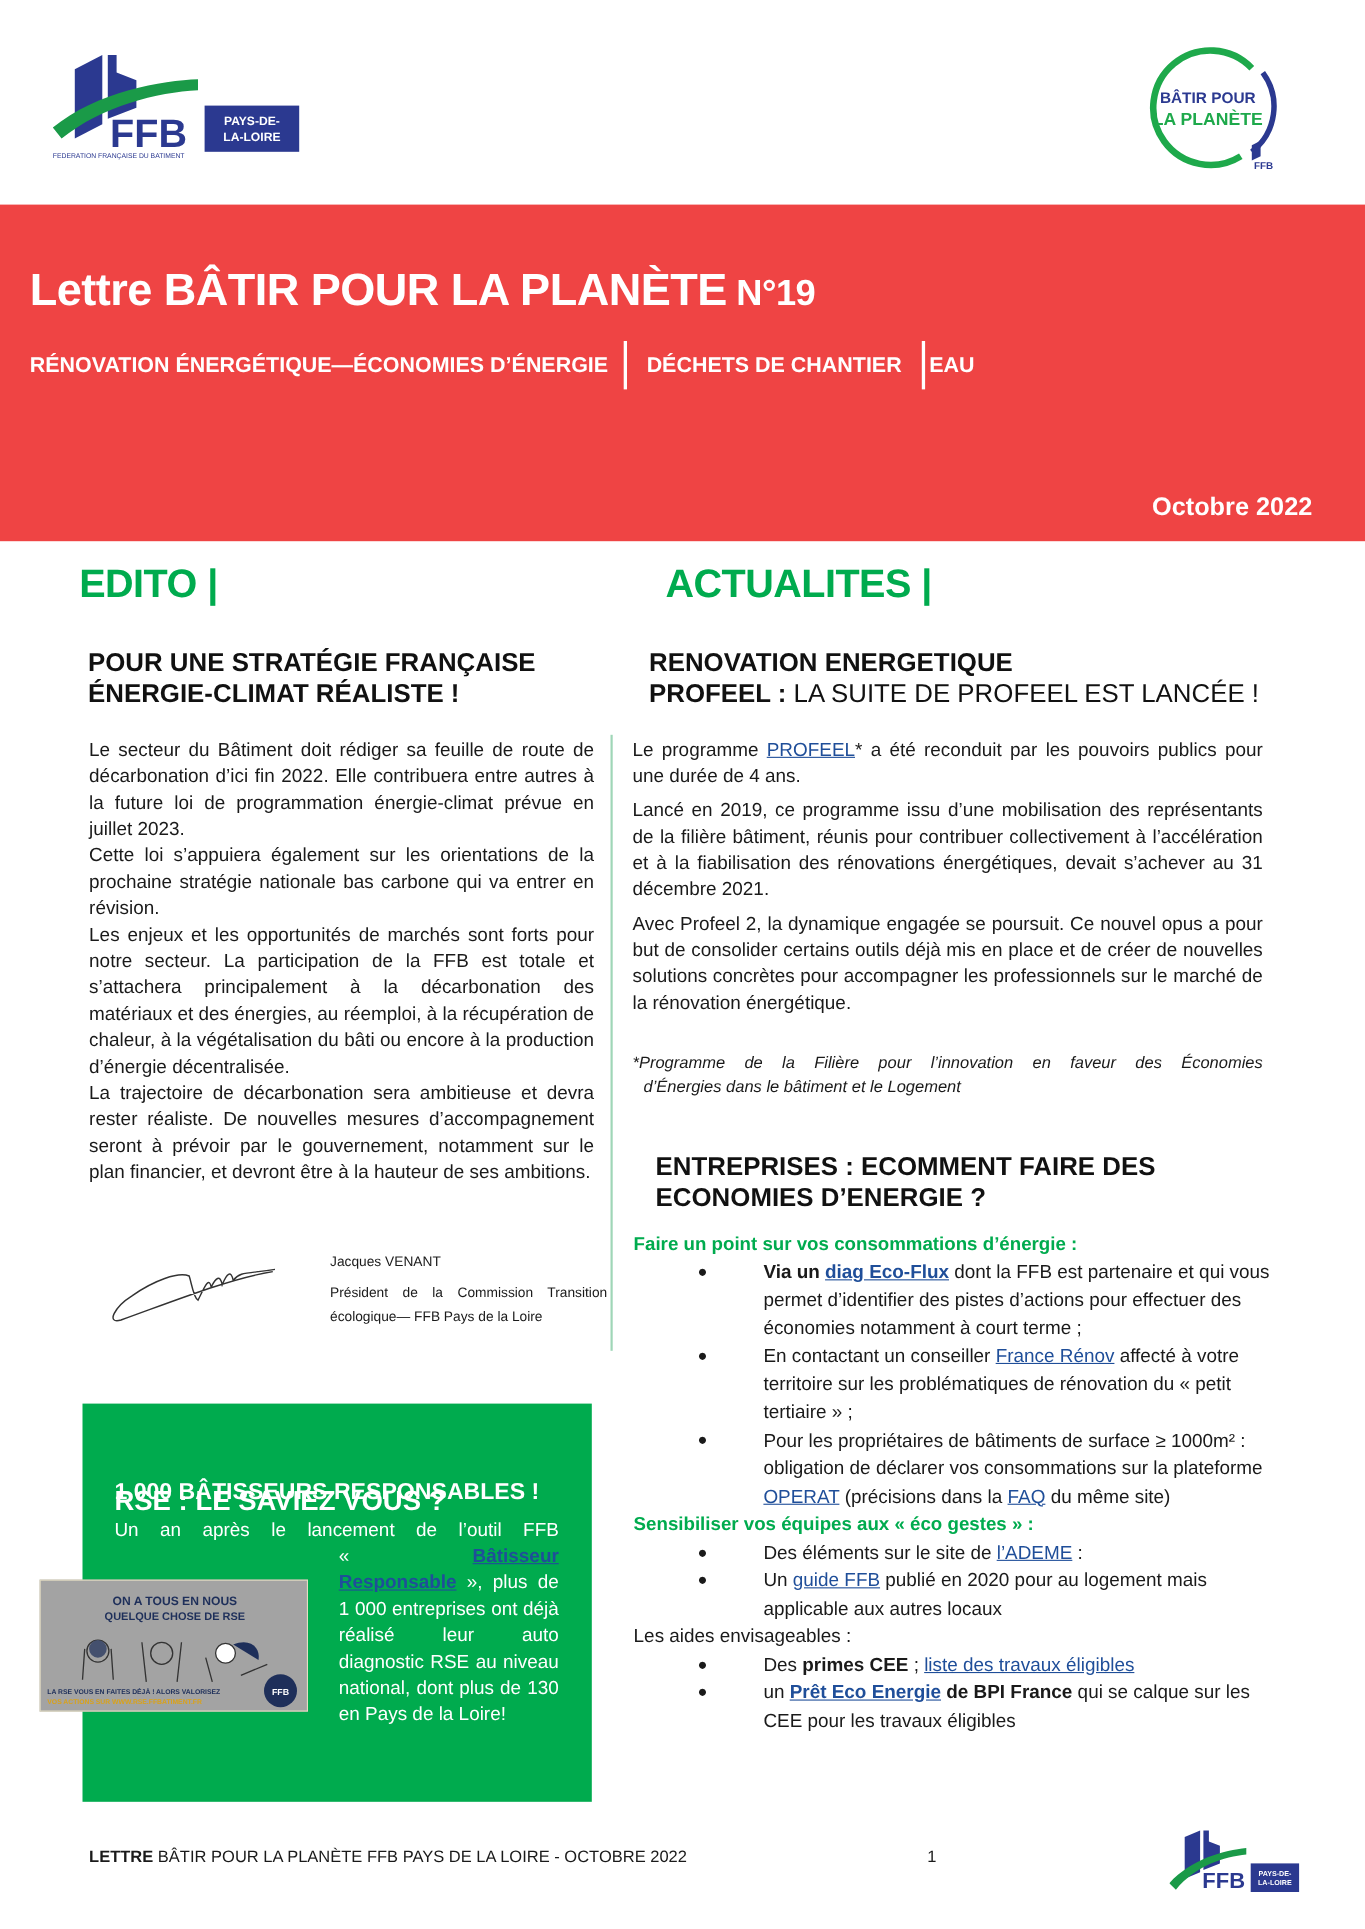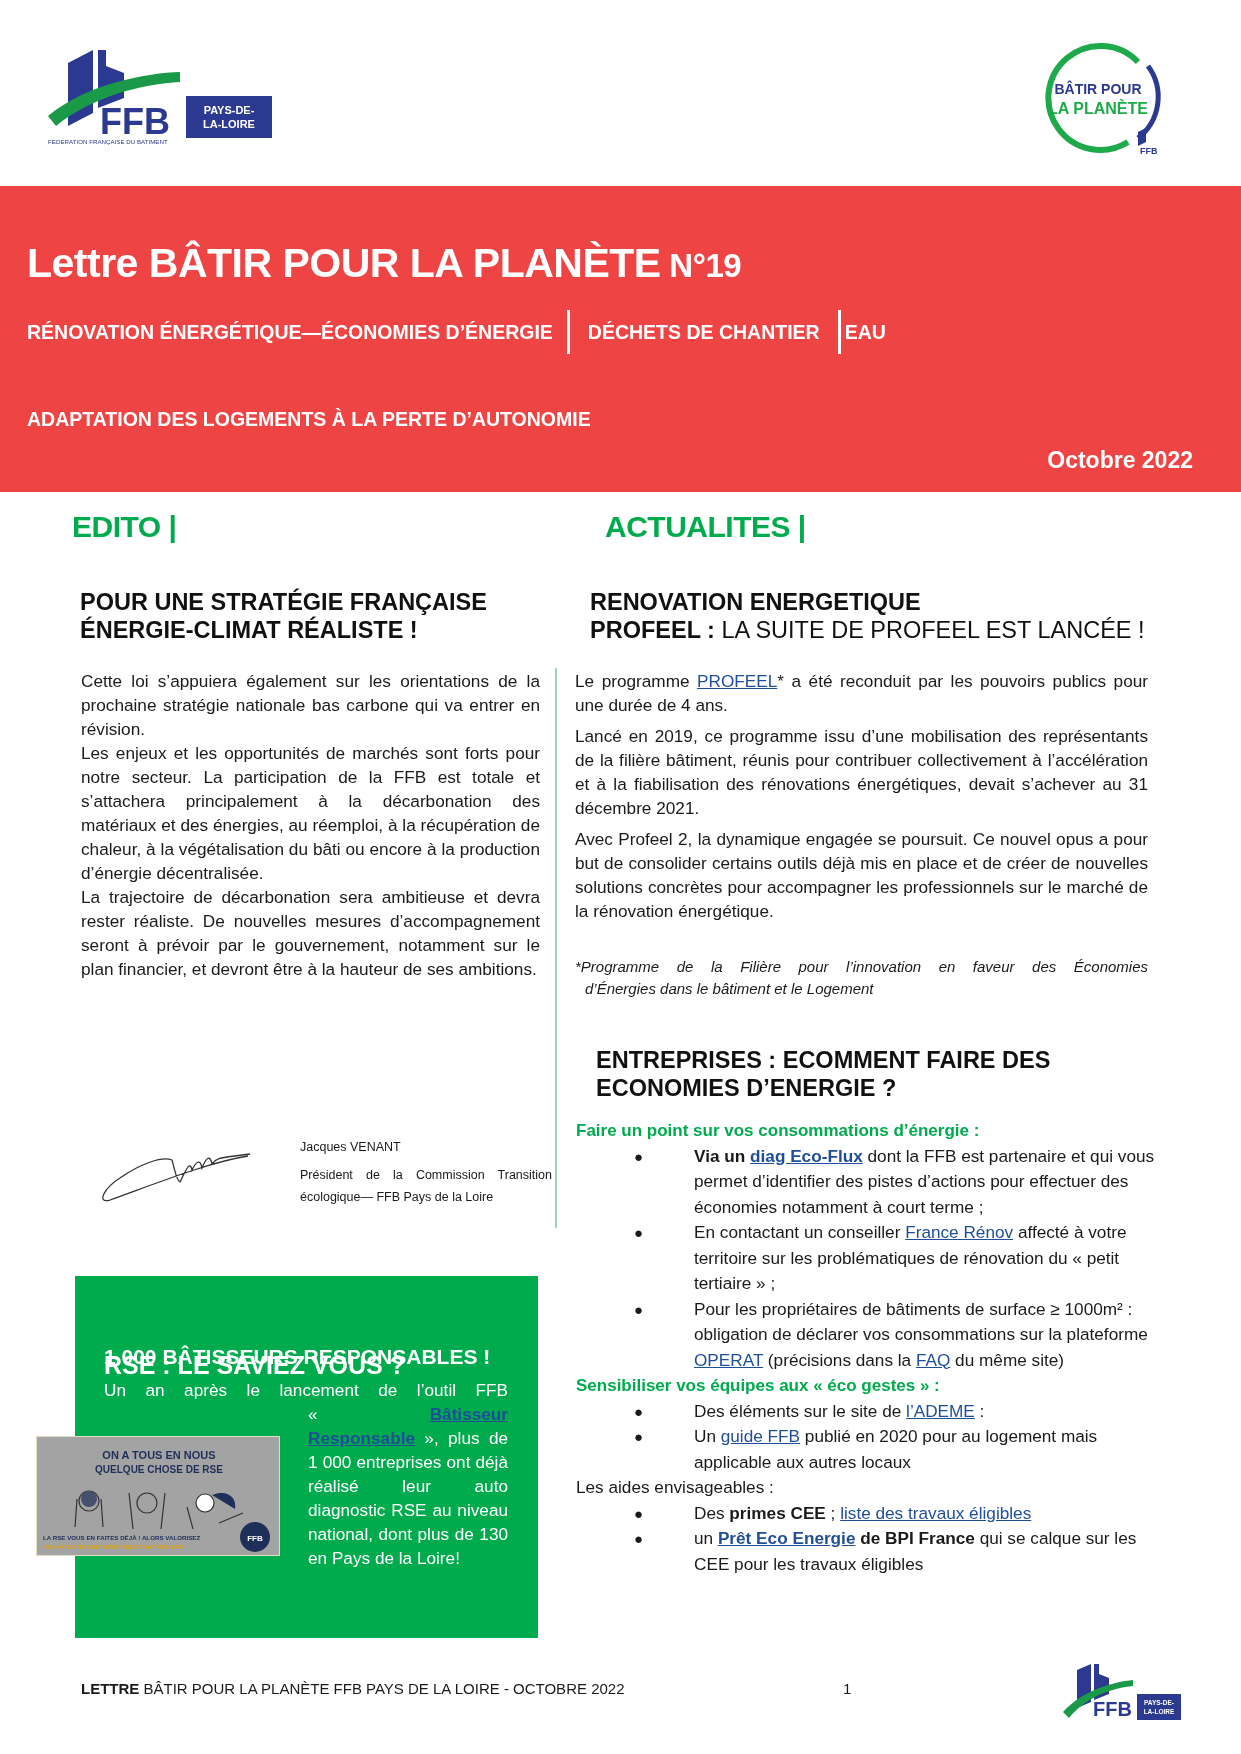--- a/index.html
+++ b/index.html
@@ -15,21 +15,21 @@
   
   #banner { left: 0; top: 186px; width: 1241px; height: 306px; background: #ef4444; color: #fff; }
   #banner .title { position: absolute; left: 27px; top: 54px; font-size: 41px; font-weight: bold; letter-spacing: -0.5px; }
   #banner .title .num { font-size: 33px; }
   #banner .topics { position: absolute; left: 27px; top: 124px; font-size: 19.5px; font-weight: bold; display: flex; align-items: center; white-space: nowrap; }
   #banner .sep { display: inline-block; width: 3px; height: 44px; background: #fff; margin: 0 16px 0 14px; }
   #banner .topics2 { position: absolute; left: 27px; top: 222px; font-size: 19.5px; font-weight: bold; }
   #banner .date { position: absolute; right: 48px; top: 261px; font-size: 23px; font-weight: bold; }
 
   
-  .section-h { font-size: 30px; font-weight: bold; color: #00ab4e; letter-spacing: -0.5px; }
+  .section-h { font-size: 36px; font-weight: bold; color: #00ab4e; letter-spacing: -0.5px; }
   #edito-h { left: 72px; top: 510px; }
   #actu-h { left: 605px; top: 510px; }
 
   .art-h { font-size: 23.5px; font-weight: bold; line-height: 28px; color: #111; }
   .body-text { font-size: 17.2px; line-height: 24px; text-align: justify; color: #1a1a1a; }
 
   #edito-title { left: 80px; top: 588px; width: 460px; }
   #edito-body { left: 81px; top: 669px; width: 459px; }
   #edito-body p { margin: 0; }
 
@@ -100,32 +100,32 @@
   <div class="title">
     <span>Lettre </span><span>BÂTIR POUR LA PLANÈTE</span><span class="num"> N°19</span>
   </div>
   <div class="topics">
     <span>RÉNOVATION ÉNERGÉTIQUE—ÉCONOMIES D’ÉNERGIE</span>
     <span class="sep"></span>
     <span style="margin-left:2px">DÉCHETS DE CHANTIER</span>
     <span class="sep" style="margin:0 4px 0 18px"></span>
     <span>EAU</span>
   </div>
-  <div class="topics2">ADAPTATION DES LOGEMENTS À LA PERTE D’AUTONOMIE</div>
   <div class="date">Octobre 2022</div>
 </div>
 
 <div id="edito-h" class="abs section-h">EDITO |</div>
 <div id="actu-h" class="abs section-h">ACTUALITES |</div>
 
 <div id="edito-title" class="abs art-h">
   <div>POUR UNE STRATÉGIE FRANÇAISE</div>
   <div>ÉNERGIE-CLIMAT RÉALISTE !</div>
 </div>
 <div id="edito-body" class="abs body-text">
+  <p>Le secteur du Bâtiment doit rédiger sa feuille de route de décarbonation d’ici fin 2022. Elle contribuera entre autres à la future loi de programmation énergie-climat prévue en juillet 2023.</p>
   <p>Cette loi s’appuiera également sur les orientations de la prochaine stratégie nationale bas carbone qui va entrer en révision.</p>
   <p>Les enjeux et les opportunités de marchés sont forts pour notre secteur. La participation de la FFB est totale et s’attachera principalement à la décarbonation des matériaux et des énergies, au réemploi, à la récupération de chaleur, à la végétalisation du bâti ou encore à la production d’énergie décentralisée.</p>
   <p>La trajectoire de décarbonation sera ambitieuse et devra rester réaliste. De nouvelles mesures d’accompagnement seront à prévoir par le gouvernement, notamment sur le plan financier, et devront être à la hauteur de ses ambitions.</p>
 </div>
 
 <div id="signature" class="abs">
   <svg width="160" height="66" viewBox="0 0 160 66">
     <path d="M148,16 C110,22 60,42 10,60 C-4,64 4,48 20,38 C40,24 62,16 72,20 C74,26 76,40 80,42 C86,30 90,20 92,30 C96,22 100,18 102,28 C106,18 110,14 112,24 C118,16 124,18 150,14" fill="none" stroke="#333" stroke-width="1.3"></path>
   </svg>
 </div>

